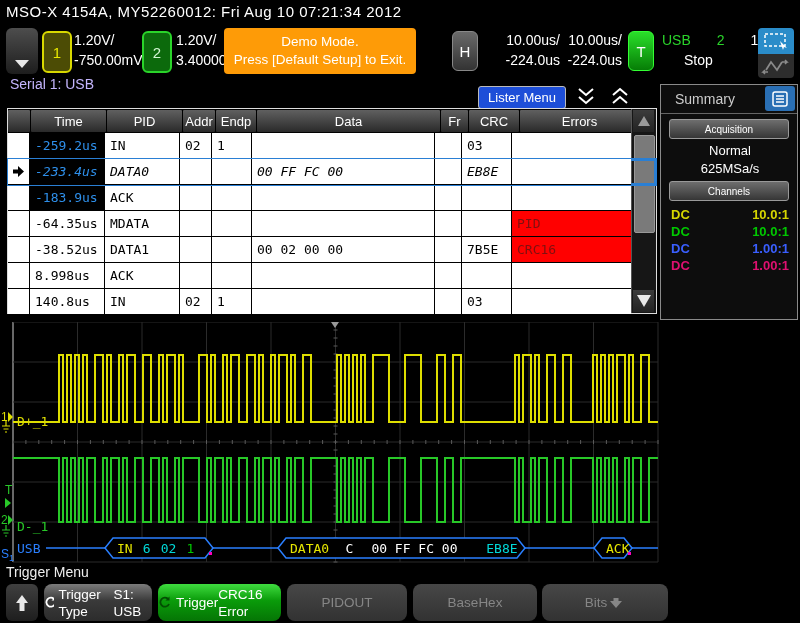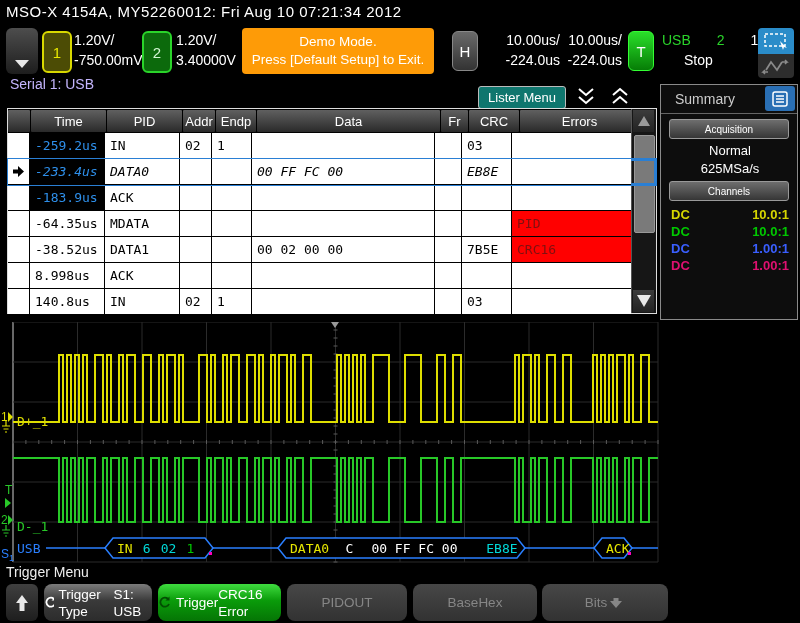--- a/index.html
+++ b/index.html
@@ -14,36 +14,36 @@
   .menu-btn{left:6px;top:28px;width:32px;height:46px;border-radius:6px;
             background:linear-gradient(180deg,#4d4d4d,#1d1d1d);}
   .menu-btn .tri{position:absolute;left:9px;bottom:6px;width:0;height:0;
                  border-left:7px solid transparent;border-right:7px solid transparent;
                  border-top:8px solid #e8e8e8;}
   .ch-btn{width:26px;height:38px;top:31px;border-radius:6px;border:2px solid;
           display:flex;align-items:center;justify-content:center;font-size:15px;}
   .ch1-btn{left:42px;background:#4c4c05;border-color:#d8d800;color:#e8e800;}
   .ch2-btn{left:142px;background:#0c6a0c;border-color:#2ad42a;color:#d2f5d2;}
   .rd2{font-size:14px;line-height:20px;color:#fff;white-space:nowrap;}
-  .demo{left:242px;top:28px;width:192px;height:46px;background:#fe9b07;border-radius:4px;
+  .demo{left:224px;top:28px;width:192px;height:46px;background:#fe9b07;border-radius:4px;
         display:flex;flex-direction:column;align-items:center;justify-content:center;
         font-size:13.5px;color:#fff;line-height:18px;}
   .h-btn{left:452px;top:31px;width:24px;height:38px;border-radius:6px;
          background:linear-gradient(180deg,#6a6a6a,#333);border:1px solid #888;
          display:flex;align-items:center;justify-content:center;font-size:15px;color:#fff;}
   .t-btn{left:628px;top:31px;width:24px;height:38px;border-radius:6px;
          background:linear-gradient(180deg,#2adf2a,#067d06);border:1px solid #3f3;
          display:flex;align-items:center;justify-content:center;font-size:15px;color:#fff;}
   .icon-btn-blue{left:758px;top:28px;width:36px;height:26px;background:#2a8cc9;border-radius:4px 4px 0 0;}
   .icon-btn-gray{left:758px;top:54px;width:36px;height:24px;background:#2d2d2d;border-radius:0 0 4px 4px;}
 
   
   .lister-title{left:10px;top:76px;font-size:14px;color:#c4b5fd;}
   .lister-menu-btn{left:478px;top:86px;width:86px;height:21px;border:1px solid #bbb;border-radius:3px;
-                   display:flex;align-items:center;justify-content:center;font-size:13px;color:#fff;background:#0f766e;}
+                   display:flex;align-items:center;justify-content:center;font-size:13px;color:#fff;background:#1d4ed8;}
   .table{left:7px;top:108px;width:650px;height:206px;border:1px solid #ddd;background:#000;box-sizing:border-box;}
   .lhead{display:flex;height:24px;}
   .lhead .hcell{box-sizing:border-box;height:22px;margin-top:1px;margin-right:1px;
       background:linear-gradient(180deg,#606060,#2a2a2a);color:#fff;font-size:13px;
       display:flex;align-items:center;justify-content:center;border-radius:1px;}
   .lrow{display:flex;height:26px;position:relative;}
   .lrow.selected{box-shadow:inset 0 0 0 2px #2a7fd4, 0 0 0 1px #2a7fd4;z-index:2;font-style:italic;}
   .lcell{box-sizing:border-box;background:#fff;color:#000;border-right:1px solid #000;border-bottom:1px solid #000;
          font-family:"DejaVu Sans Mono",monospace;font-size:13px;line-height:25px;
          padding-left:5px;white-space:nowrap;overflow:hidden;}

